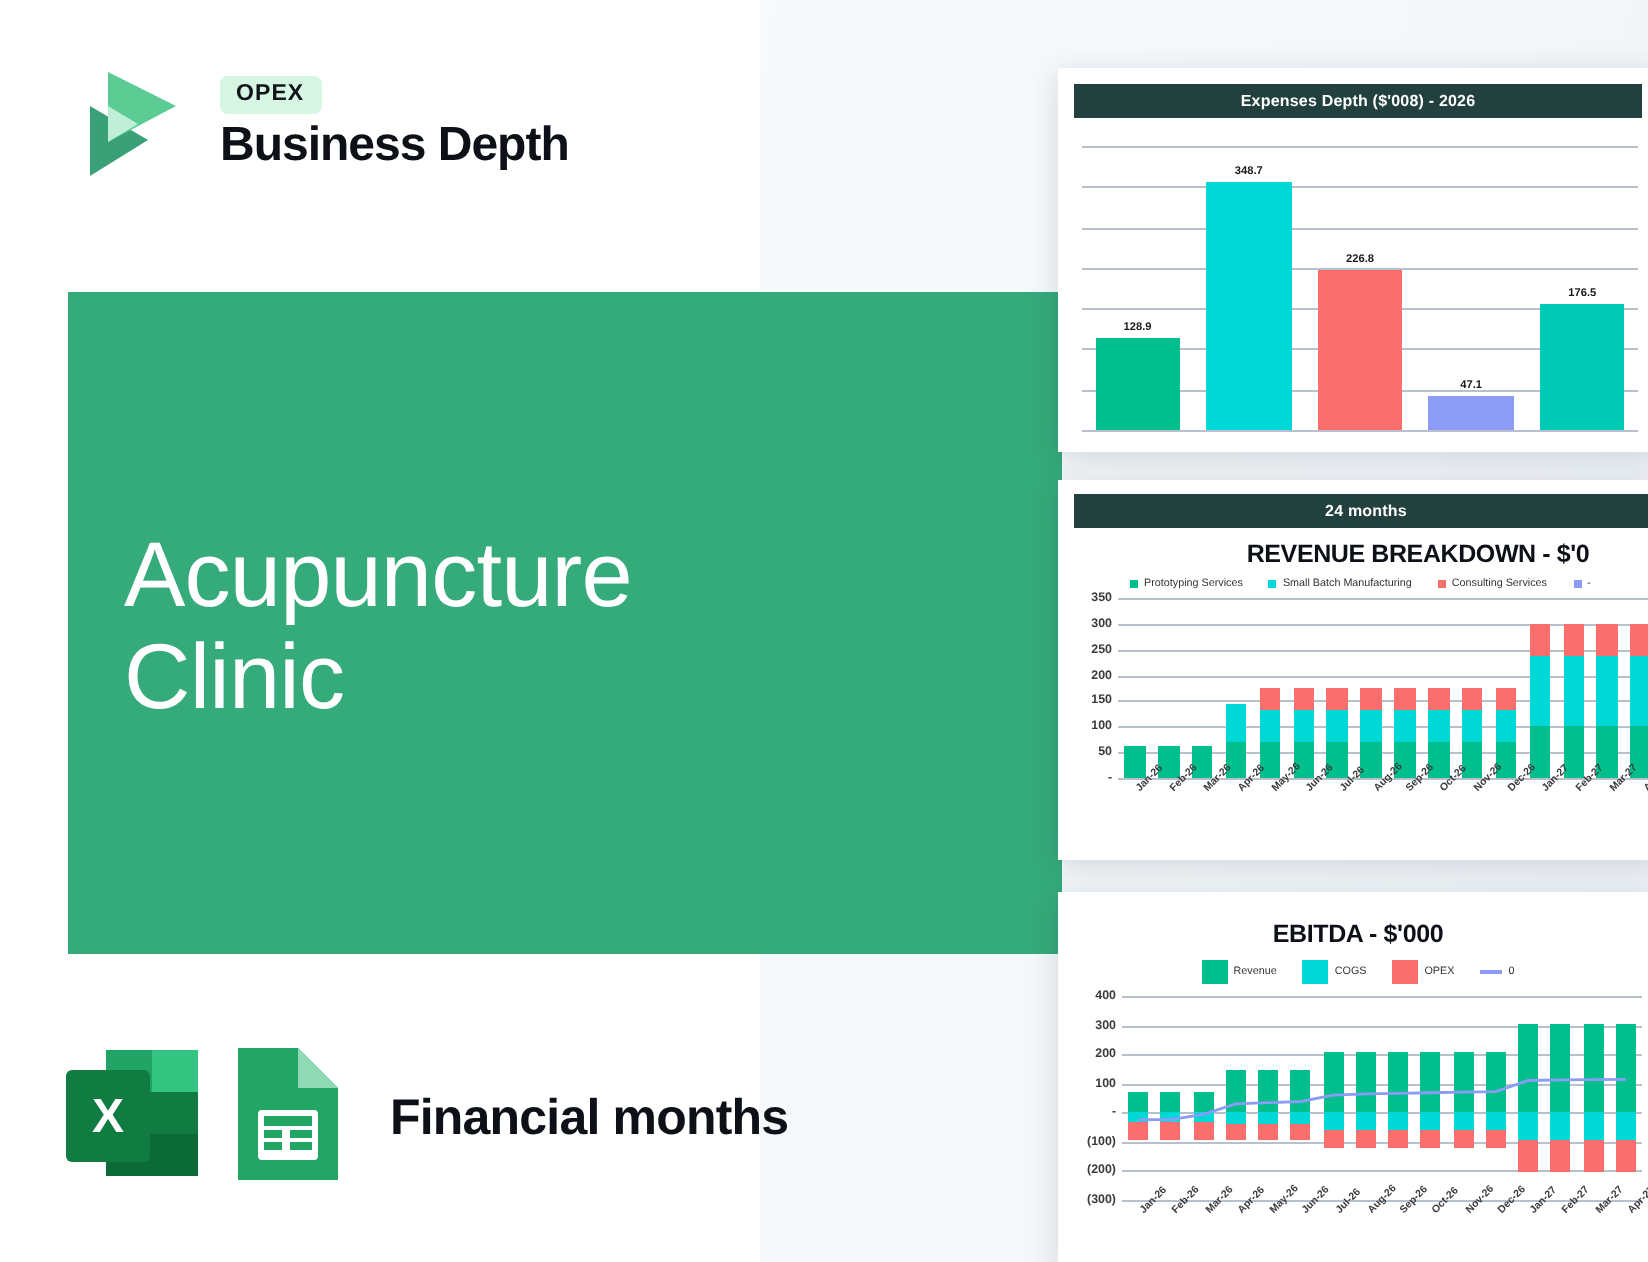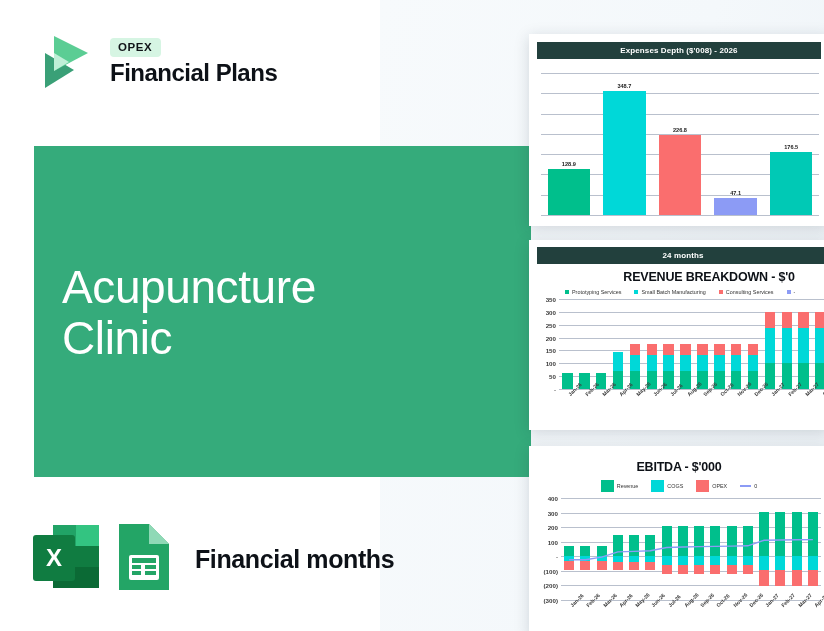--- a/index.html
+++ b/index.html
@@ -96,21 +96,21 @@
 <div id="brand">
   <div id="logo-mark">
     <svg width="62" height="62" viewBox="0 0 62 62">
       <path d="M11 22 L11 57 L40 39 Z" fill="#3AA077"></path>
       <path d="M20 5 L20 40 L54 22 Z" fill="#5BCD94"></path>
       <path d="M20 22 L20 40 L35 31 Z" fill="#BFEFD7"></path>
     </svg>
   </div>
   <div id="brand-text">
     <div id="ready-badge">OPEX</div>
-    <div id="brand-name">Financial Plans</div>
+    <div id="brand-name">Business Depth</div>
   </div>
 </div>
 
 <div id="hero-panel"></div>
 <div id="hero-title">Acupuncture
 Clinic</div>
 
 <div id="footer-row">
   <div class="file-icon">
     <svg width="70" height="72" viewBox="0 0 70 72">

